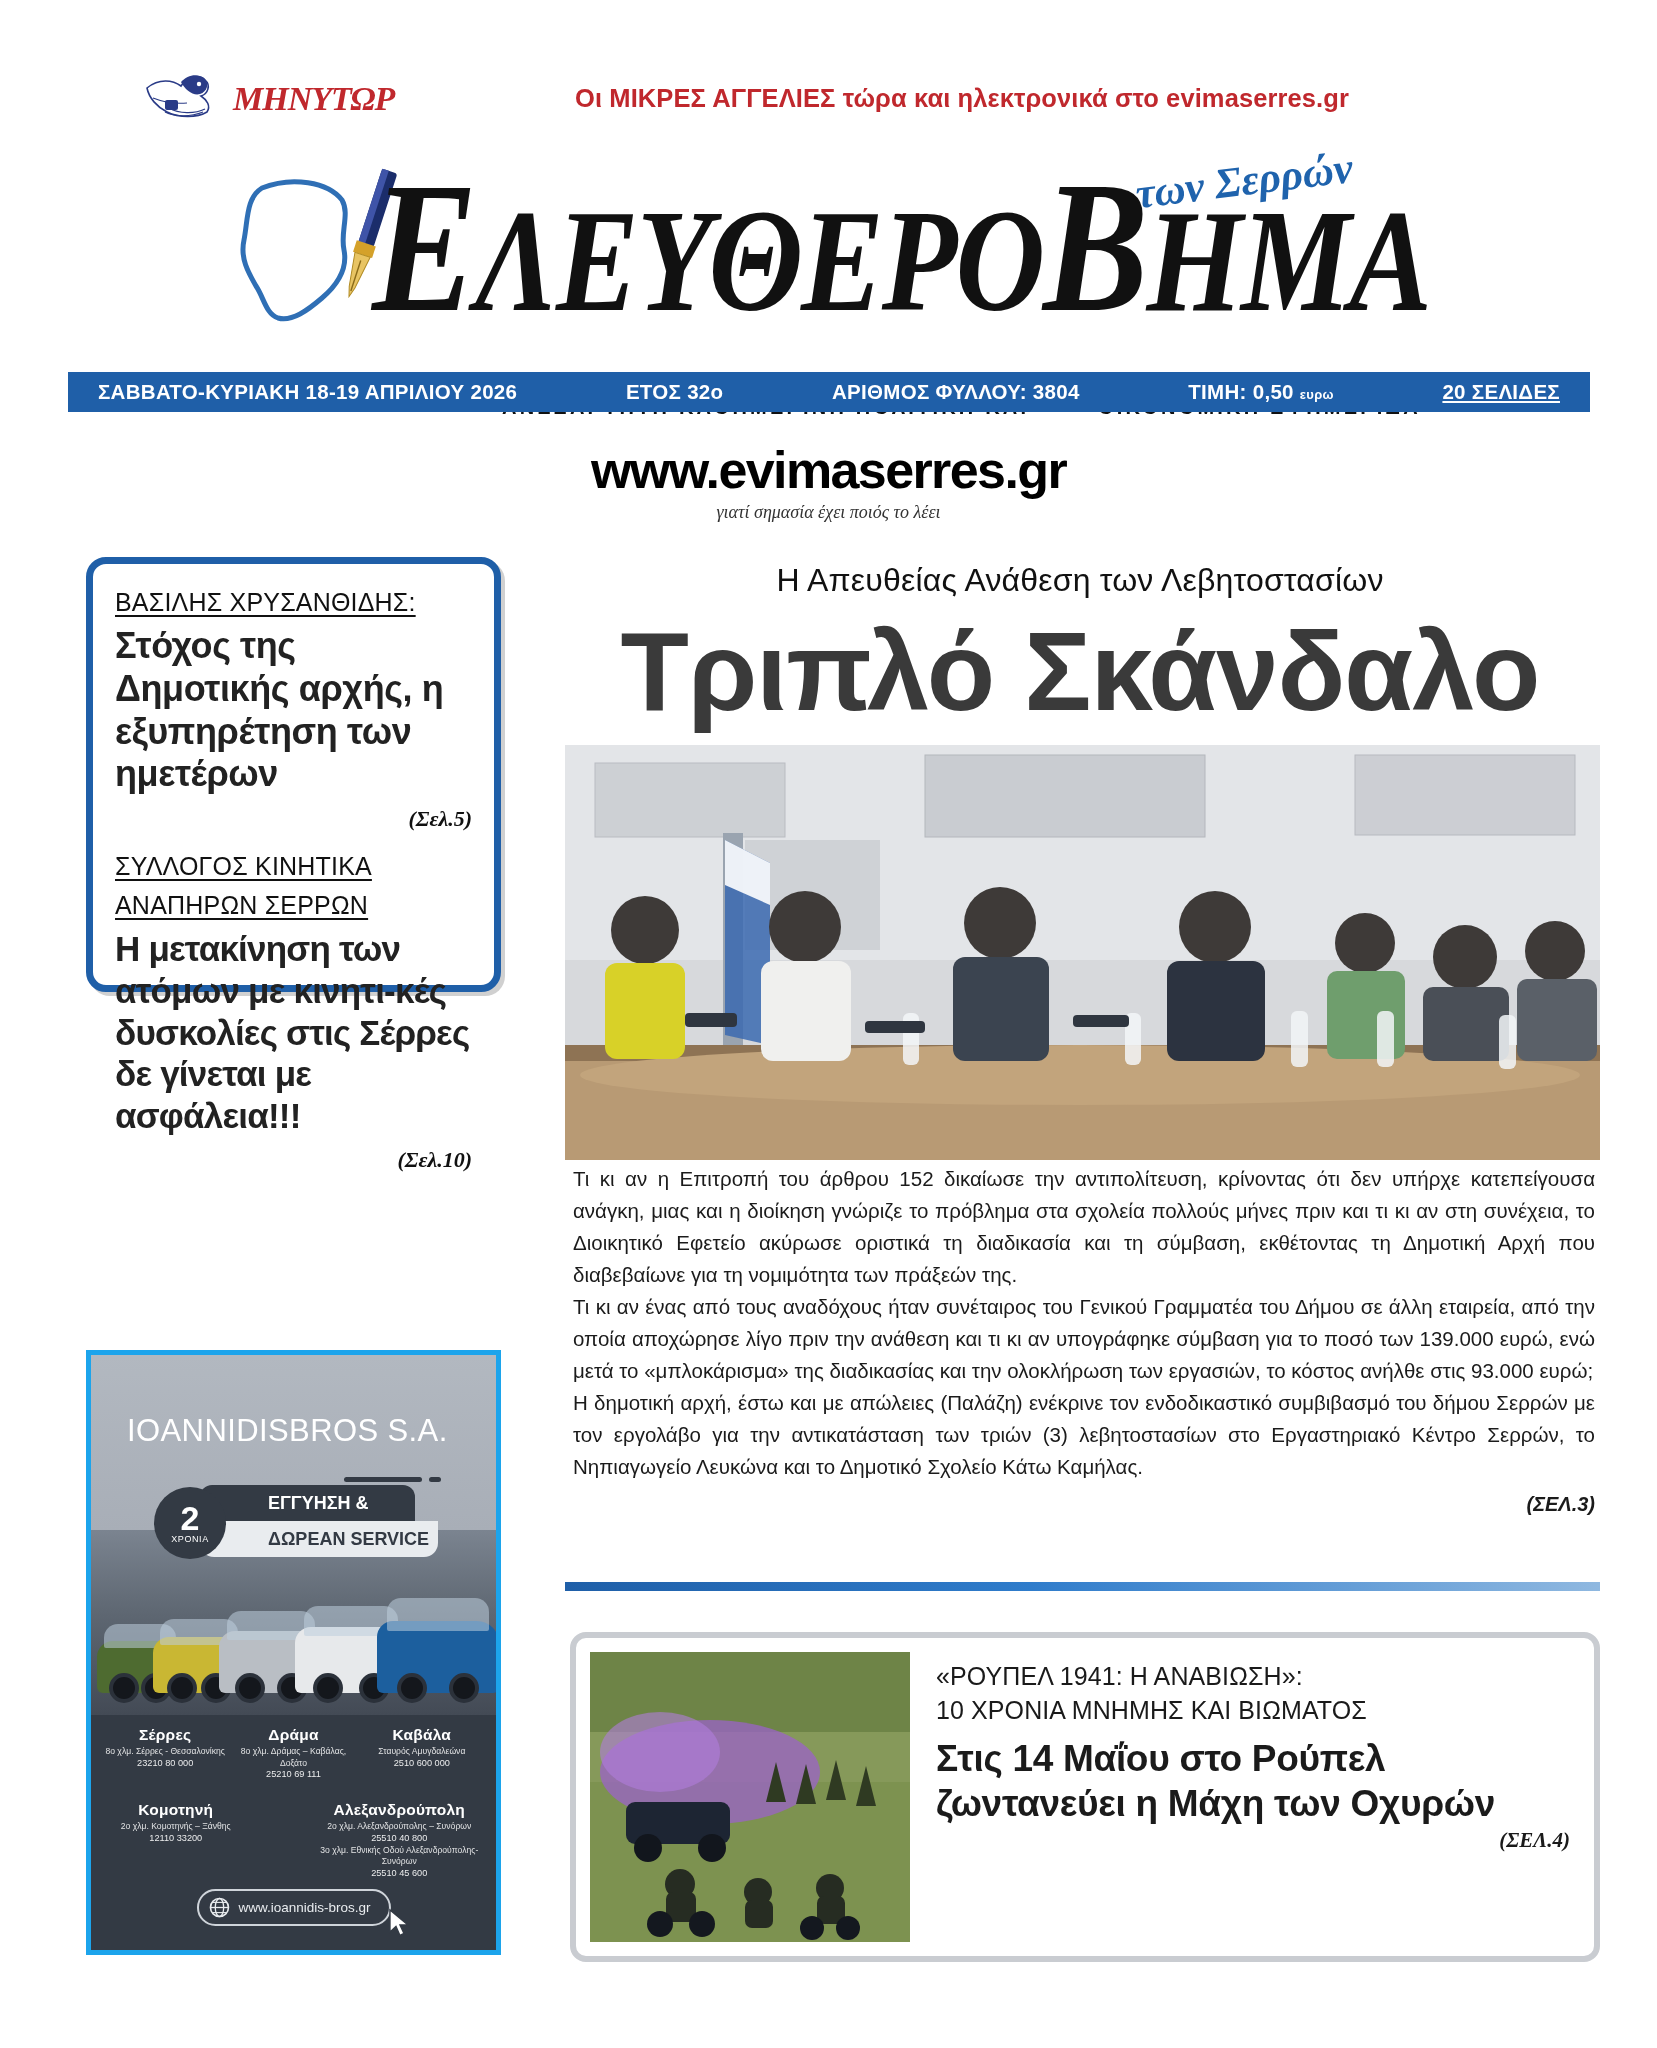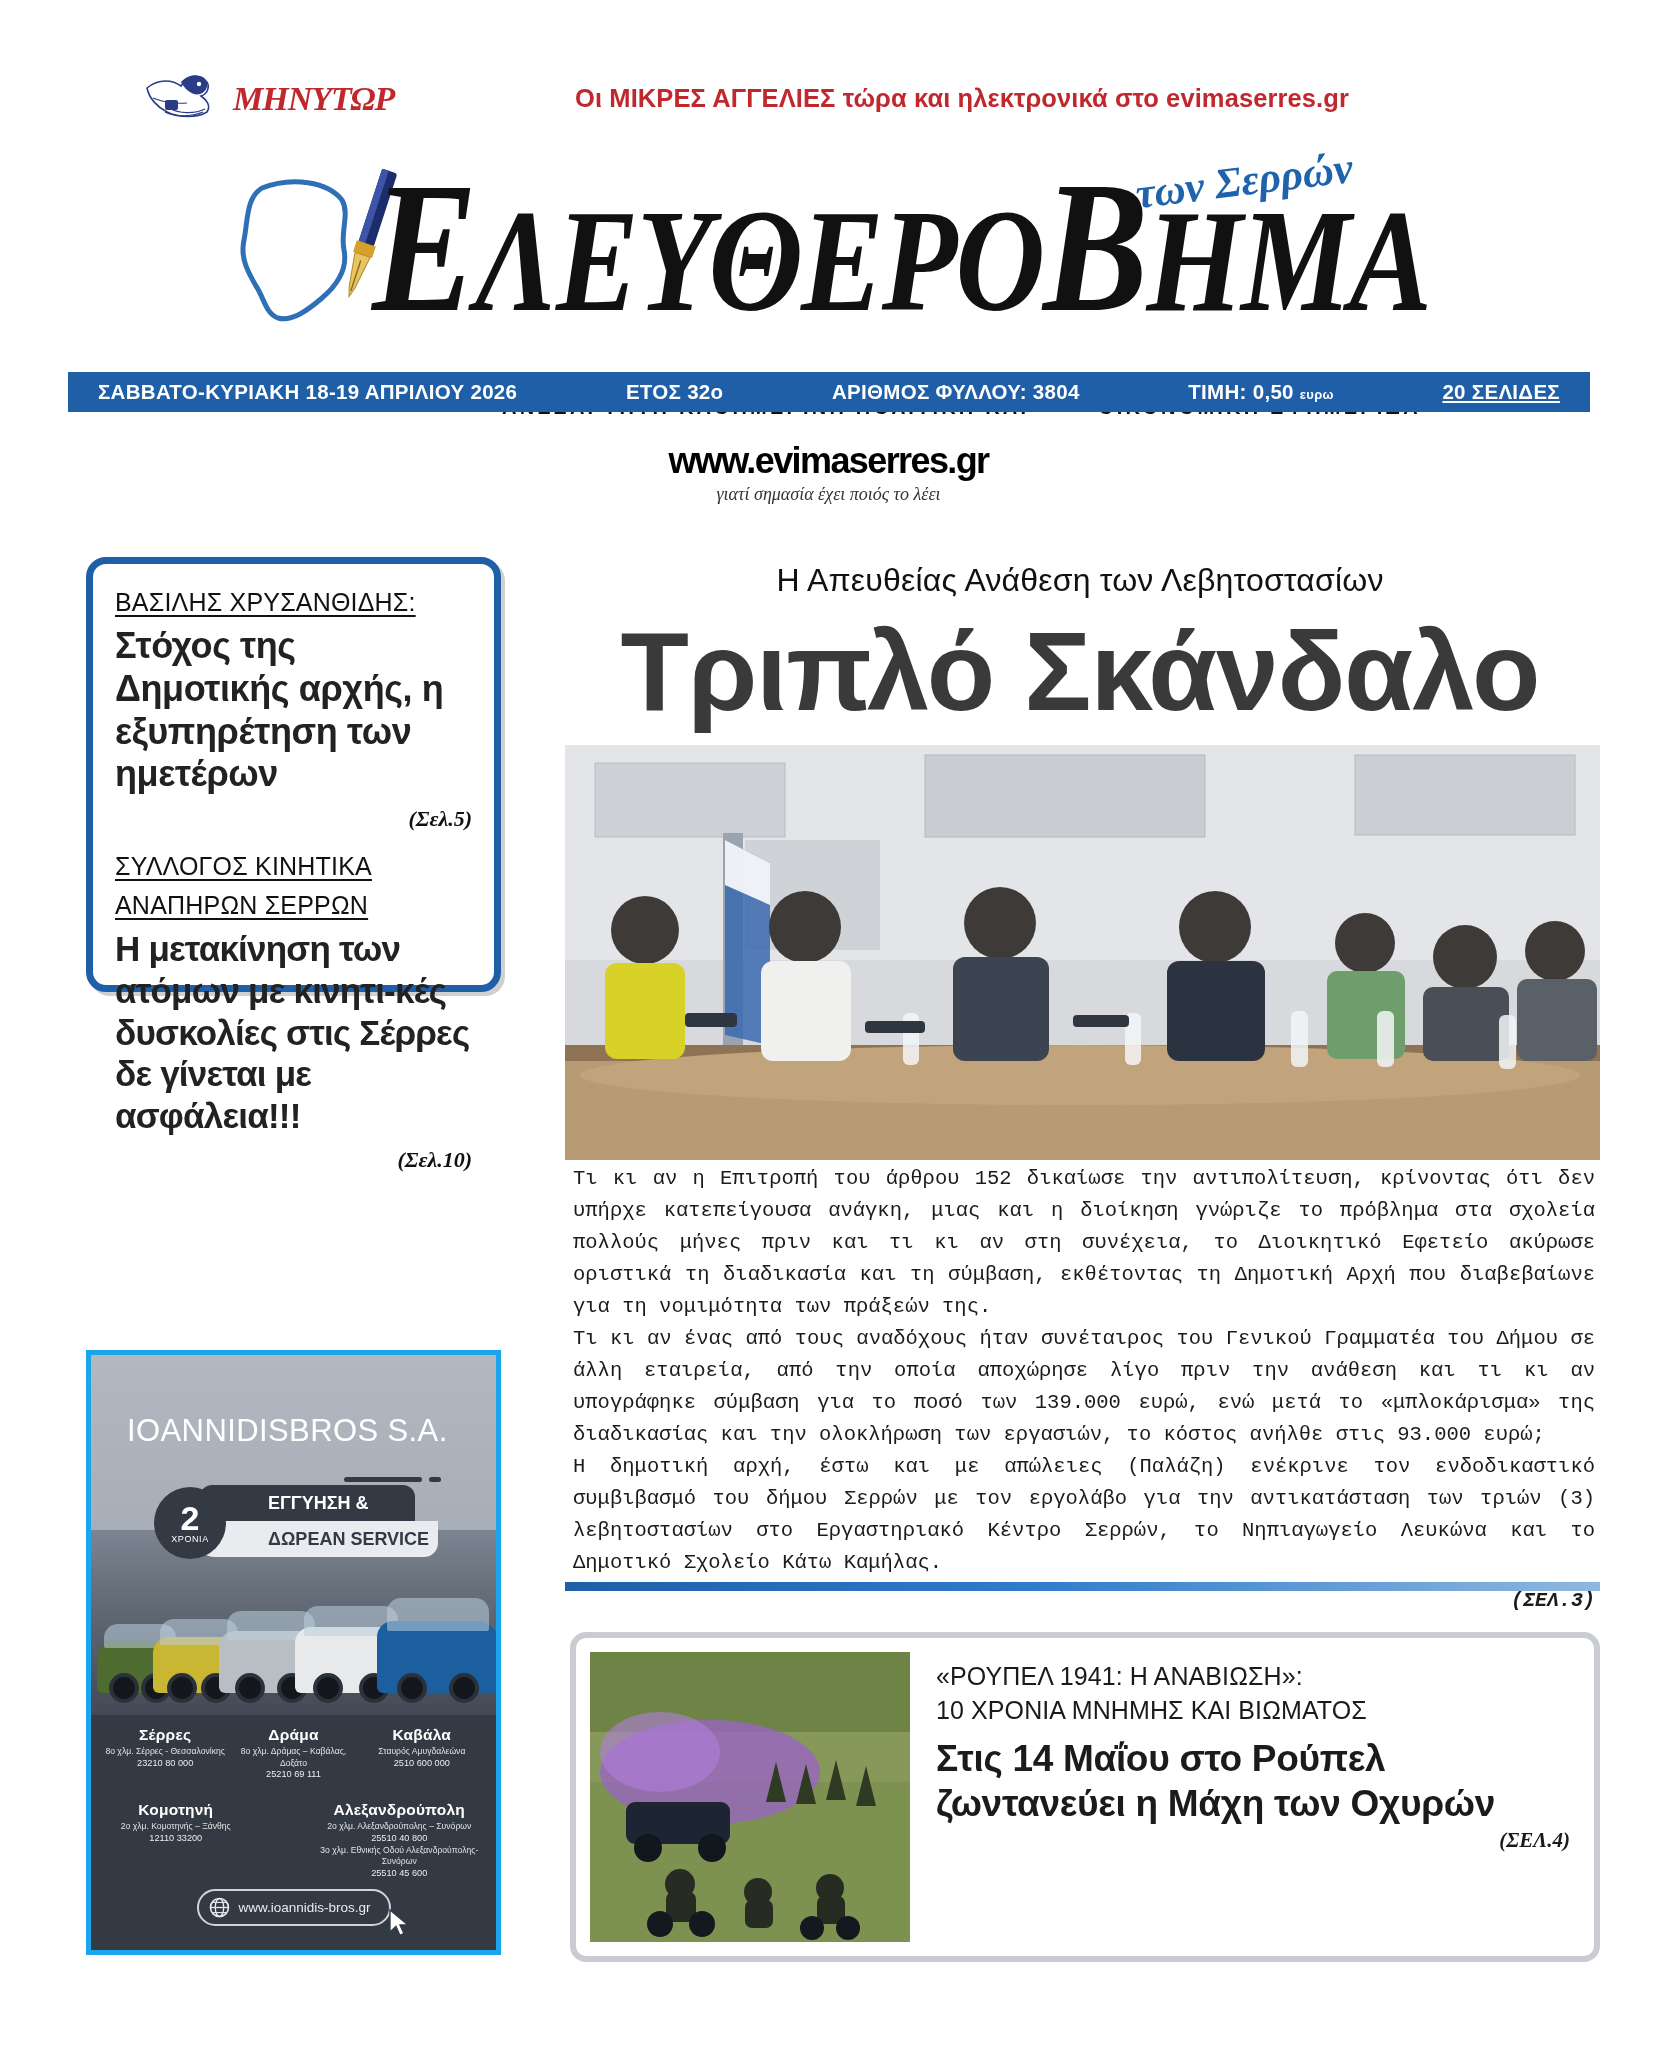--- a/index.html
+++ b/index.html
@@ -158,21 +158,21 @@
   
   .webline {
     position: absolute;
     left: 0; top: 440px;
     width: 1657px;
     text-align: center;
   }
   .weburl {
     font-family: "Liberation Sans", sans-serif;
     font-weight: bold;
-    font-size: 36px;
+    font-size: 52px;
     letter-spacing: -1.6px;
     color: #000;
   }
   .tagline {
     margin-top: 2px;
     font-family: "Liberation Serif", serif;
     font-style: italic;
     font-size: 18px;
     color: #333;
   }
@@ -403,21 +403,21 @@
     position: absolute;
     left: 565px; top: 745px;
     width: 1035px; height: 415px;
     overflow: hidden;
     background: #cfd2d6;
   }
   .article-body {
     position: absolute;
     left: 573px; top: 1163px;
     width: 1022px;
-    font-family: Liberation Mono, monospace;
+    font-family: Liberation Sans, sans-serif;
     font-size: 20.5px;
     line-height: 1.56;
     color: #1b1b1b;
     text-align: justify;
   }
   .article-body p { margin: 0; }
   .article-page {
     text-align: right;
     font-style: italic;
     font-weight: bold;

